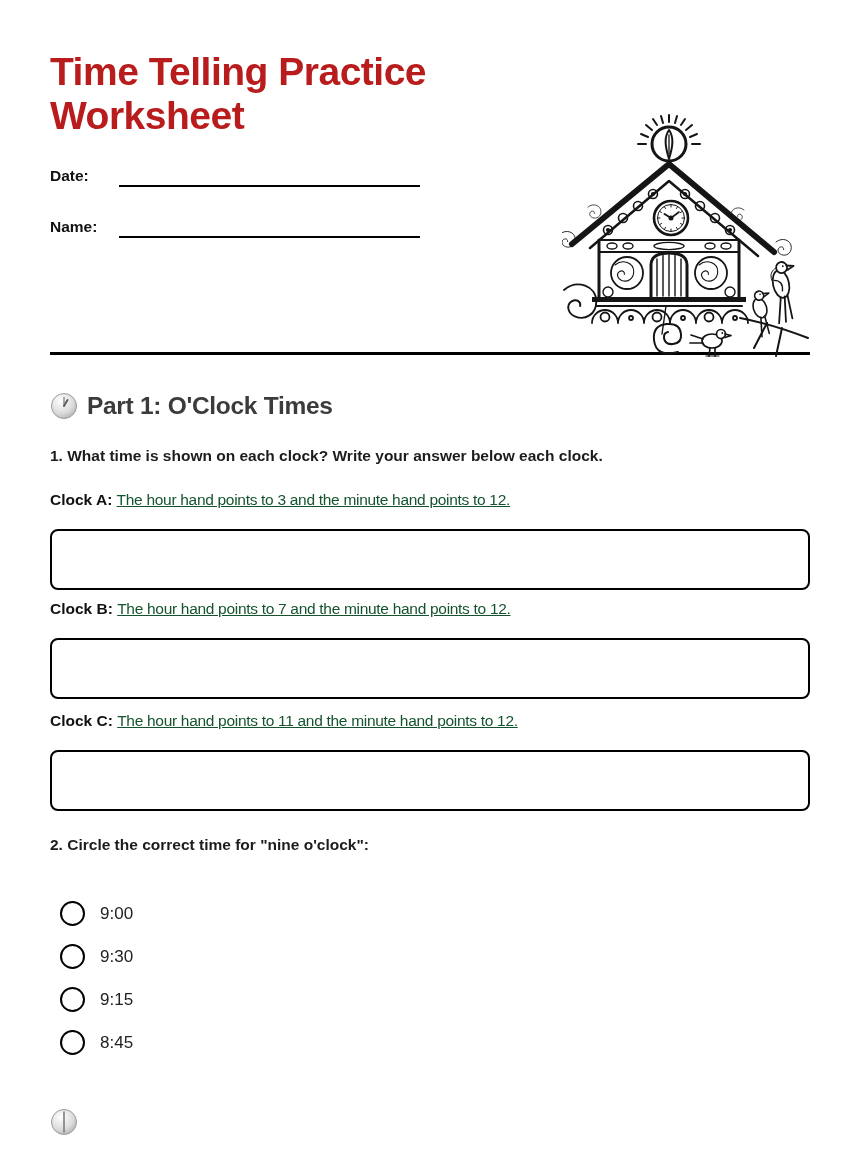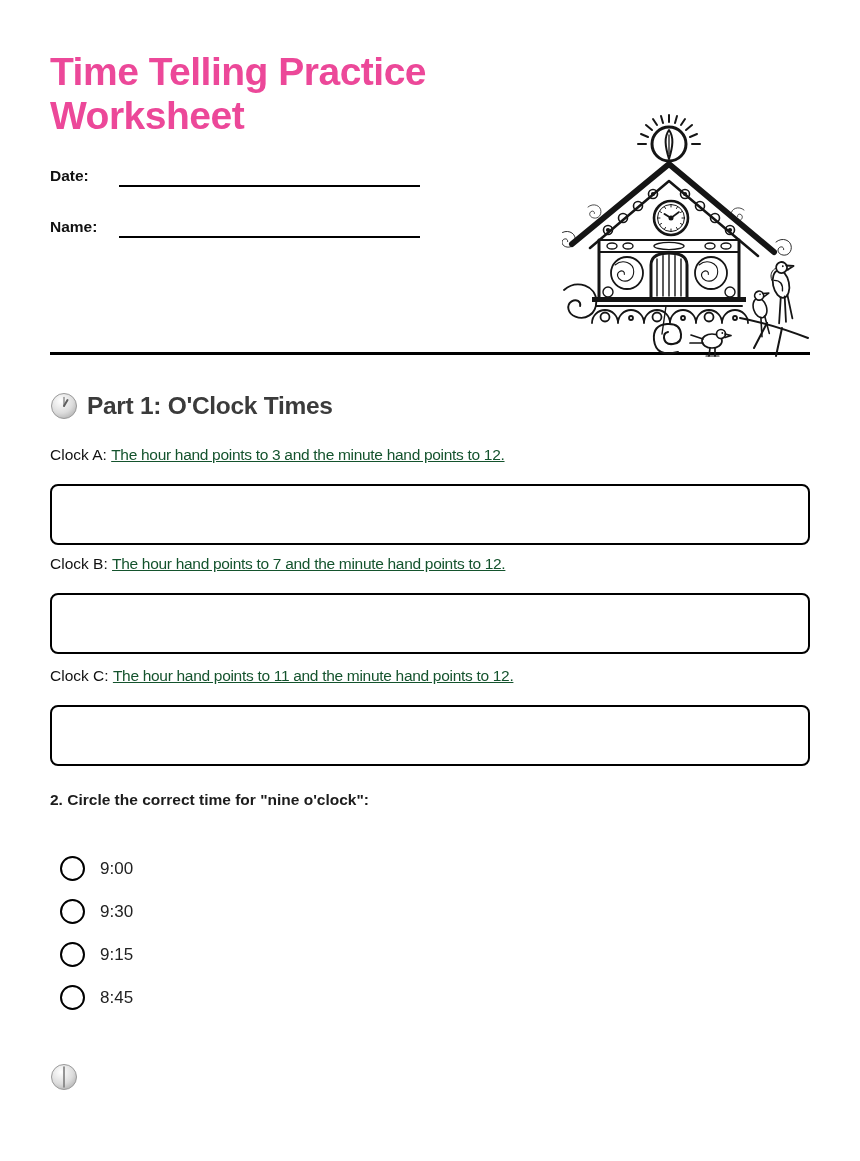--- a/index.html
+++ b/index.html
@@ -12,21 +12,21 @@
     color: #1c1c1c;
   }
   .content { padding: 0 50px; position: relative; }
 
   .title {
     margin: 50px 0 0;
     width: 470px;
     font-size: 39px;
     line-height: 44px;
     font-weight: 700;
-    color: #ec4899;
+    color: #b91c1c;
     letter-spacing: -0.5px;
   }
 
   .field-row {
     display: flex;
     align-items: flex-end;
     width: 370px;
   }
   .field-row.name { margin-top: 27px; }
   .field-row.date { margin-top: 25px; }
@@ -77,21 +77,21 @@
     margin-top: 27px;
     font-size: 15.5px;
     font-weight: 700;
     color: #1c1c1c;
   }
 
   .clock-line {
     margin-top: 26px;
     font-size: 15.5px;
   }
-  .clock-line .clock-label { font-weight: 400; color: #111111; }
+  .clock-line .clock-label { font-weight: 700; color: #111111; }
   .clock-line .clock-desc { color: #14532d; letter-spacing: -0.3px; text-decoration: underline; }
 
   .answer-box {
     display: block;
     box-sizing: border-box;
     width: 100%;
     height: 61px;
     margin-top: 20px;
     border: 2px solid #000;
     border-radius: 8px;
@@ -312,20 +312,21 @@
           </radialGradient>
         </defs>
         <circle cx="14" cy="14" r="12.5" fill="url(#sph1)" stroke="#9a9a9a" stroke-width="1"></circle>
         <line x1="14" y1="14" x2="14" y2="5.5" stroke="#8a8a8a" stroke-width="1.4" stroke-linecap="round"></line>
         <line x1="14" y1="14" x2="17.5" y2="8" stroke="#5f5f5f" stroke-width="2" stroke-linecap="round"></line>
       </svg>
     </span>
     <span>Part 1: O'Clock Times</span>
   </div>
 
+  <p class="question">1. What time is shown on each clock? Write your answer below each clock.</p>
 
   <p class="clock-line">
     <span class="clock-label">Clock A:</span>
     <span class="clock-desc">The hour hand points to 3 and the minute hand points to 12.</span>
   </p>
   <input class="answer-box" type="text" value="" style="">
 
   <p class="clock-line" style="margin-top:10px">
     <span class="clock-label">Clock B:</span>
     <span class="clock-desc">The hour hand points to 7 and the minute hand points to 12.</span>

